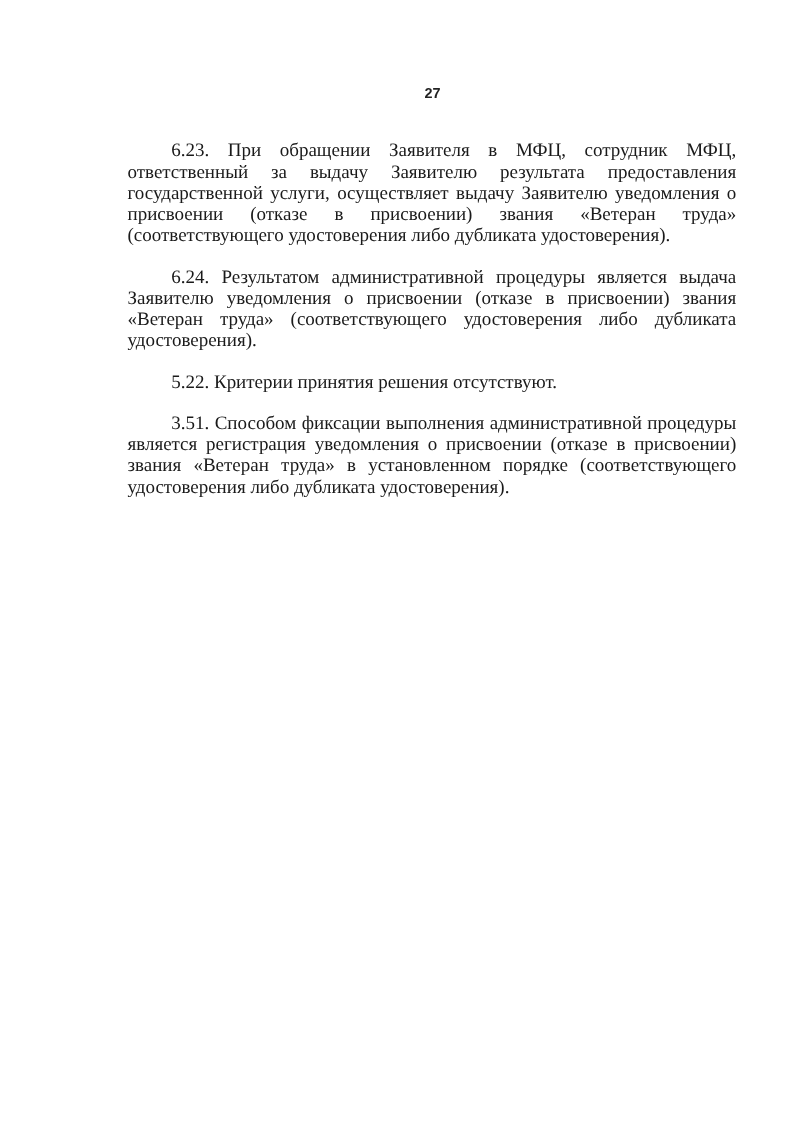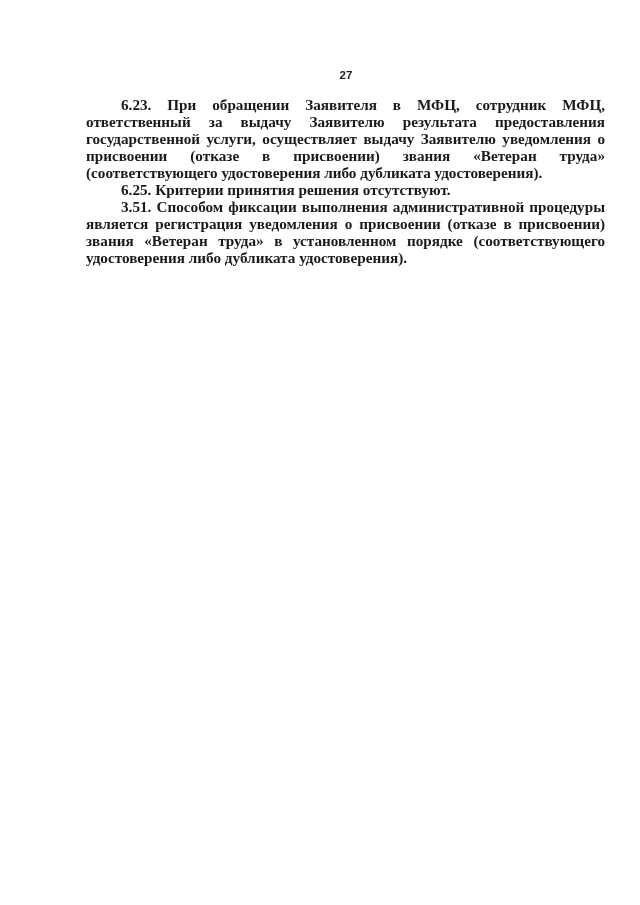--- a/index.html
+++ b/index.html
@@ -28,28 +28,28 @@
     }
     .content {
       position: absolute;
       top: 96px;
       left: 86px;
       width: 519px;
       font-size: 15.2px;
       line-height: 17px;
     }
     .para {
-      margin: 0;
+      margin: 16px;
       text-indent: 35px;
       text-align: justify;
-      font-weight: bold;
     }
   </style>
 </head>
 <body>
 
 <div class="page-number">27</div>
 
 <div class="content">
   <p class="para">6.23. При обращении Заявителя в МФЦ, сотрудник МФЦ, ответственный за выдачу Заявителю результата предоставления государственной услуги, осуществляет выдачу Заявителю уведомления о присвоении (отказе в присвоении) звания «Ветеран труда» (соответствующего удостоверения либо дубликата удостоверения).</p>
-  <p class="para">6.25. Критерии принятия решения отсутствуют.</p>
+  <p class="para">6.24. Результатом административной процедуры является выдача Заявителю уведомления о присвоении (отказе в присвоении) звания «Ветеран труда» (соответствующего удостоверения либо дубликата удостоверения).</p>
+  <p class="para">5.22. Критерии принятия решения отсутствуют.</p>
   <p class="para">3.51. Способом фиксации выполнения административной процедуры является регистрация уведомления о присвоении (отказе в присвоении) звания «Ветеран труда» в установленном порядке (соответствующего удостоверения либо дубликата удостоверения).</p>
 </div>
 
 </body></html>

